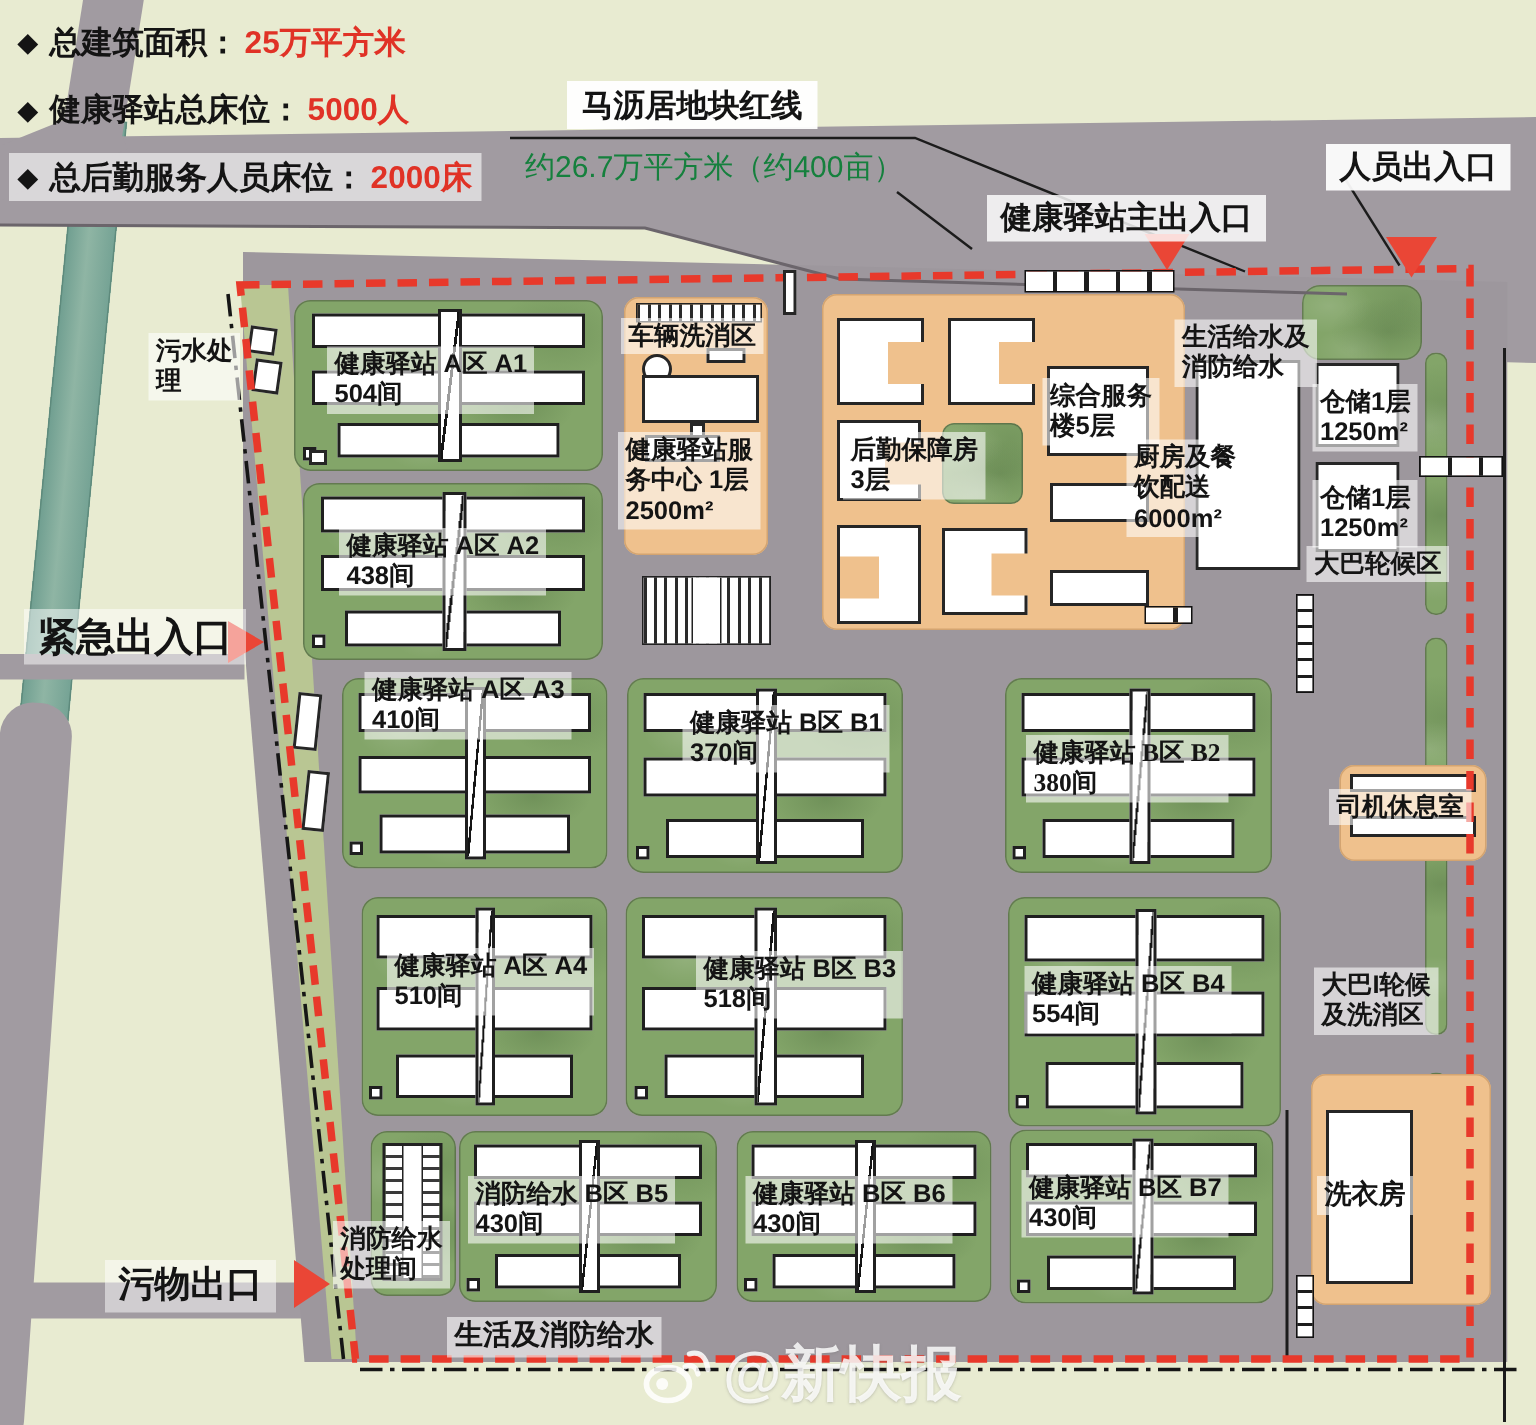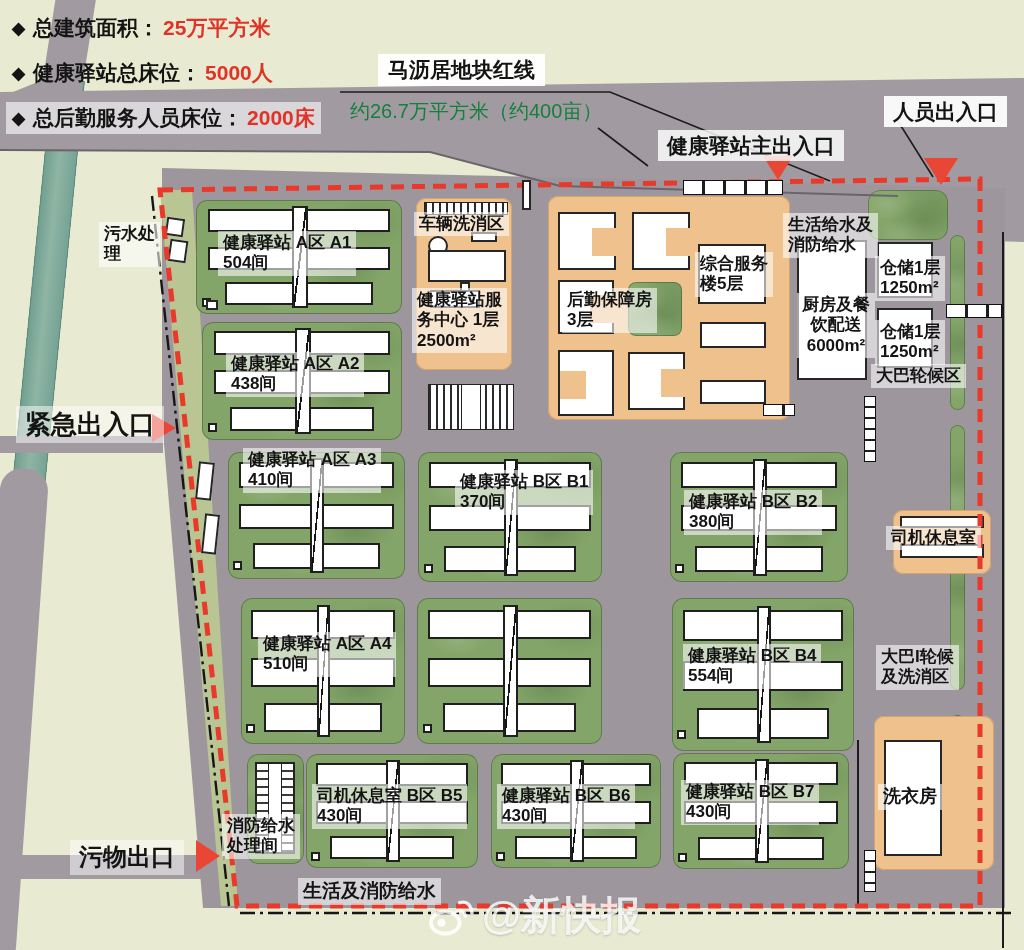--- a/index.html
+++ b/index.html
@@ -241,34 +241,35 @@
     <path d="M896,118 L933,177" fill="none" stroke="#1c1c1c" stroke-width="1.6"></path>
     <path d="M152,196 L229,906" fill="none" stroke="#161616" stroke-width="2.4" stroke-dasharray="15 5 3 5"></path>
     <path d="M240,913 L1014,913" fill="none" stroke="#161616" stroke-width="2.4" stroke-dasharray="15 5 3 5"></path>
     <path d="M160,190 L980,179 L980,906 L237,906 Z" fill="none" stroke="#e8392b" stroke-width="5" stroke-dasharray="13 8"></path>
   </svg>
 
   <div class="lbl blabel" style="left:218px;top:231px;"><span>健康驿站 A区 A1</span><br><span>504间</span></div>
   <div class="lbl blabel" style="left:226px;top:352px;"><span>健康驿站 A区 A2</span><br><span>438间</span></div>
   <div class="lbl blabel" style="left:243px;top:448px;"><span>健康驿站 A区 A3</span><br><span>410间</span></div>
   <div class="lbl blabel" style="left:455px;top:470px;"><span>健康驿站 B区 B1</span><br><span>370间</span></div>
-  <div class="lbl blabel" style="left:684px;top:490px;"><span>健康驿站 B区 B2</span><br><span>380间</span></div>
+  <div class="lbl blabel" style="left:684px;top:490px;font-family:Liberation Serif, serif;"><span>健康驿站 B区 B2</span><br><span>380间</span></div>
   <div class="lbl blabel" style="left:258px;top:632px;"><span>健康驿站 A区 A4</span><br><span>510间</span></div>
+  <div class="lbl blabel" style="left:464px;top:634px;"><span>健康驿站 B区 B3</span><br><span>518间</span></div>
   <div class="lbl blabel" style="left:683px;top:644px;"><span>健康驿站 B区 B4</span><br><span>554间</span></div>
-  <div class="lbl blabel" style="left:312px;top:784px;"><span>司机休息室 B区 B5</span><br><span>430间</span></div>
+  <div class="lbl blabel" style="left:312px;top:784px;"><span>消防给水 B区 B5</span><br><span>430间</span></div>
   <div class="lbl blabel" style="left:497px;top:784px;"><span>健康驿站 B区 B6</span><br><span>430间</span></div>
   <div class="lbl blabel" style="left:681px;top:780px;"><span>健康驿站 B区 B7</span><br><span>430间</span></div>
 
   <div class="lbl flabel" style="left:99px;top:222px;"><span>污水处</span><br><span>理</span></div>
   <div class="lbl flabel" style="left:414px;top:212px;"><span>车辆洗消区</span></div>
   <div class="lbl flabel" style="left:412px;top:288px;"><span>健康驿站服</span><br><span>务中心 1层</span><br><span>2500m²</span></div>
   <div class="lbl flabel" style="left:562px;top:288px;"><span>后勤保障房</span><br><span>3层</span></div>
   <div class="lbl flabel" style="left:695px;top:252px;"><span>综合服务</span><br><span>楼5层</span></div>
   <div class="lbl flabel" style="left:783px;top:192px;margin-top:21px;"><span>生活给水及</span><br><span>消防给水</span></div>
-  <div class="lbl flabel" style="left:797px;top:293px;text-align:center;"><span>厨房及餐</span><br><span>饮配送</span><br><span>6000m²</span></div>
+  <div class="lbl flabel" style="left:751px;top:293px;"><span>厨房及餐</span><br><span>饮配送</span><br><span>6000m²</span></div>
   <div class="lbl flabel" style="left:875px;top:256px;"><span>仓储1层</span><br><span>1250m²</span></div>
   <div class="lbl flabel" style="left:875px;top:320px;"><span>仓储1层</span><br><span>1250m²</span></div>
   <div class="lbl flabel" style="left:871px;top:364px;"><span>大巴轮候区</span></div>
   <div class="lbl flabel" style="left:886px;top:526px;"><span>司机休息室</span></div>
   <div class="lbl flabel" style="left:876px;top:645px;"><span>大巴I轮候</span><br><span>及洗消区</span></div>
   <div class="lbl flabel" style="left:878px;top:784px;font-size:18px;"><span>洗衣房</span></div>
   <div class="lbl flabel" style="left:222px;top:814px;"><span>消防给水</span><br><span>处理间</span></div>
   <div class="lbl flabel" style="left:298px;top:878px;font-size:19px;"><span>生活及消防给水</span></div>
 
   <div class="lbl ent" style="left:884px;top:96px;"><span>人员出入口</span></div>

